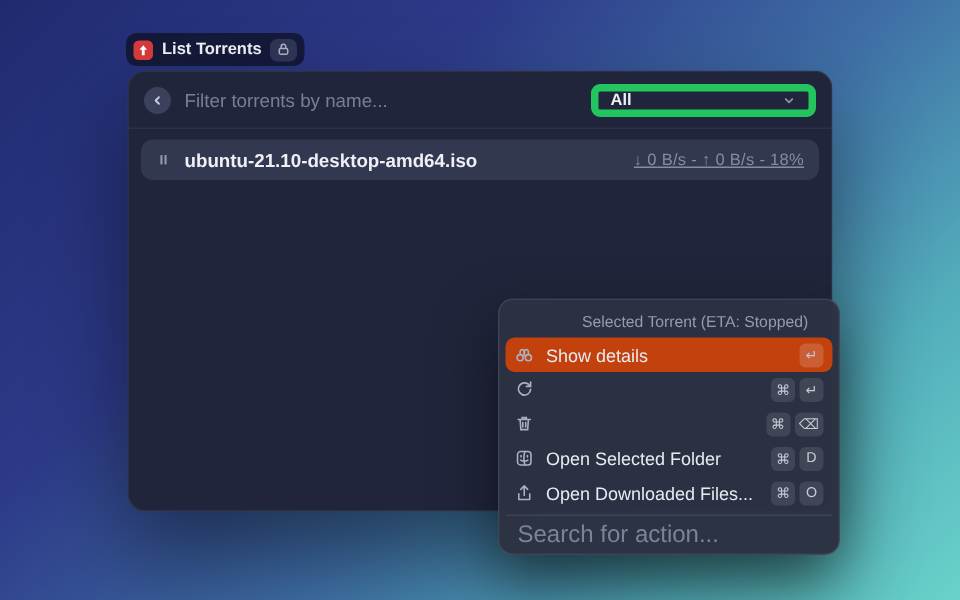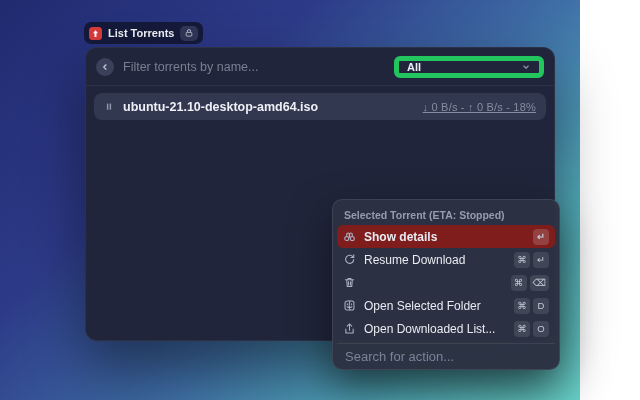--- a/index.html
+++ b/index.html
@@ -1,20 +1,20 @@
 <!DOCTYPE html>
 <html><head>
 <meta charset="utf-8">
 <style>
   * { margin:0; padding:0; box-sizing:border-box; }
   html,body { width:640px; height:400px; overflow:hidden; }
   body { font-family:"Liberation Sans", sans-serif; }
 
   .stage {
-    position:relative; width:580px; height:400px;
+    position:relative; width:640px; height:400px;
     background:linear-gradient(135deg,#202b6f 0%,#2d3a88 32%,#3f6fa6 58%,#53aebb 80%,#69d2c9 100%);
   }
 
   
   .chip {
     position:absolute; left:84px; top:22px; height:22px;
     display:flex; align-items:center; gap:6px;
     background:rgba(17,21,44,0.82); border-radius:7px; padding:0 5px;
     color:#f0f2f7; font-size:11px; font-weight:700; cursor:default;
   }
@@ -64,39 +64,39 @@
   .torrent-acc { margin-left:auto; font-size:11px; color:#868da0; letter-spacing:.2px; white-space:nowrap;text-decoration:underline; }
 
   
   .panel {
     position:absolute; left:332px; top:199px; width:228px;
     background:rgba(44,50,66,0.98); border-radius:10px;
     border:1px solid rgba(255,255,255,0.09);
     box-shadow:0 18px 40px rgba(0,0,0,0.5);
     padding:4px 4px 0;
   }
-  .panel-title { padding:5px 7px 4px; font-size:10.5px; font-weight:700; color:#959cae; }
+  .panel-title { padding:5px 7px 4px; font-size:10.5px; font-weight:400; color:#959cae;margin-left:44px; }
   .action-row {
     display:flex; align-items:center; gap:8px; height:23px;
     padding:0 6px; border-radius:6px; cursor:pointer;
     color:#e8ebf2; font-size:12px;
   }
-  .action-row.selected { background:#7f1d1d;font-weight:bold; }
+  .action-row.selected { background:#c2410c; }
   .action-ic { color:#aab1c2; display:flex; flex:none; }
   .keys { margin-left:auto; display:flex; gap:3px; }
   .key {
     min-width:16px; height:16px; padding:0 3px; border-radius:4px;
     background:rgba(255,255,255,0.10); color:#c5cad8; font-size:9.5px;
     display:flex; align-items:center; justify-content:center;
   }
   .action-row.selected .key { background:rgba(255,255,255,0.16); }
   .panel-div { margin-top:3px; height:1px; background:rgba(255,255,255,0.08); }
   .panel-search {
     width:100%; height:25px; padding:0 8px; background:transparent; border:none; outline:none;
-    color:#e8ebf2; font-size:13px; font-family:"Liberation Sans", sans-serif;
+    color:#e8ebf2; font-size:16px; font-family:"Liberation Sans", sans-serif;
   }
   .panel-search::placeholder { color:#7b8398; }
 </style>
 </head>
 <body>
 
 <div class="stage">
 
   <div class="chip">
     <span class="chip-app-icon">
@@ -161,21 +161,20 @@
         </span>
     </div>
 
     <div class="action-row">
       <span class="action-ic">
         <svg width="13" height="13" viewBox="0 0 16 16" fill="none" stroke="currentColor" stroke-width="1.4" stroke-linecap="round">
           <path d="M12.6 5.4A5 5 0 1 0 13.2 8"></path>
             <path d="M13.2 2.2v3.4H9.8"></path>
         </svg>
       </span>
-      <span>Resume Download</span>
       <span class="keys">
         <span class="key">⌘</span>
         <span class="key">↵</span>
       </span>
     </div>
 
     <div class="action-row">
       <span class="action-ic">
         <svg width="13" height="13" viewBox="0 0 16 16" fill="none" stroke="currentColor" stroke-width="1.3" stroke-linecap="round">
           <path d="M3 4.5h10M6.3 4.5V3h3.4v1.5M4.6 4.5l.6 8.3h5.6l.6-8.3M6.8 7v3.6M9.2 7v3.6"></path>
@@ -200,21 +199,21 @@
         <span class="key">D</span>
       </span>
     </div>
 
     <div class="action-row">
       <span class="action-ic">
         <svg width="13" height="13" viewBox="0 0 16 16" fill="none" stroke="currentColor" stroke-width="1.3" stroke-linecap="round" stroke-linejoin="round">
           <path d="M8 10.2V2.6M5.2 5.2 8 2.4l2.8 2.8M3.5 8.8v4.7h9V8.8"></path>
         </svg>
       </span>
-      <span>Open Downloaded List...</span>
+      <span>Open Downloaded Files...</span>
       <span class="keys">
         <span class="key">⌘</span>
         <span class="key">O</span>
       </span>
     </div>
 
     <div class="panel-div"></div>
     <input class="panel-search" placeholder="Search for action..." style="">
   </div>
 

